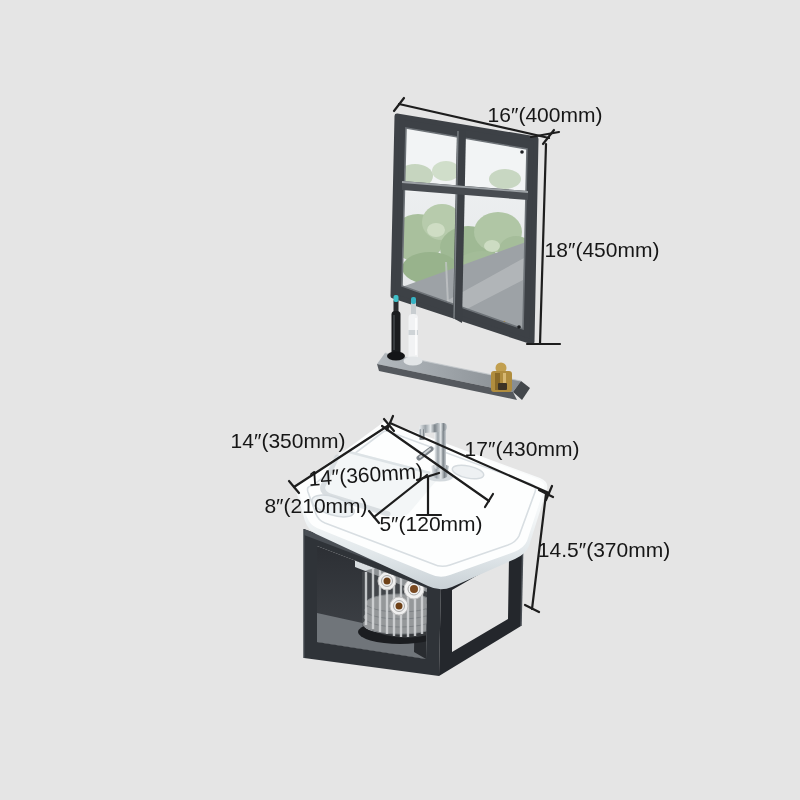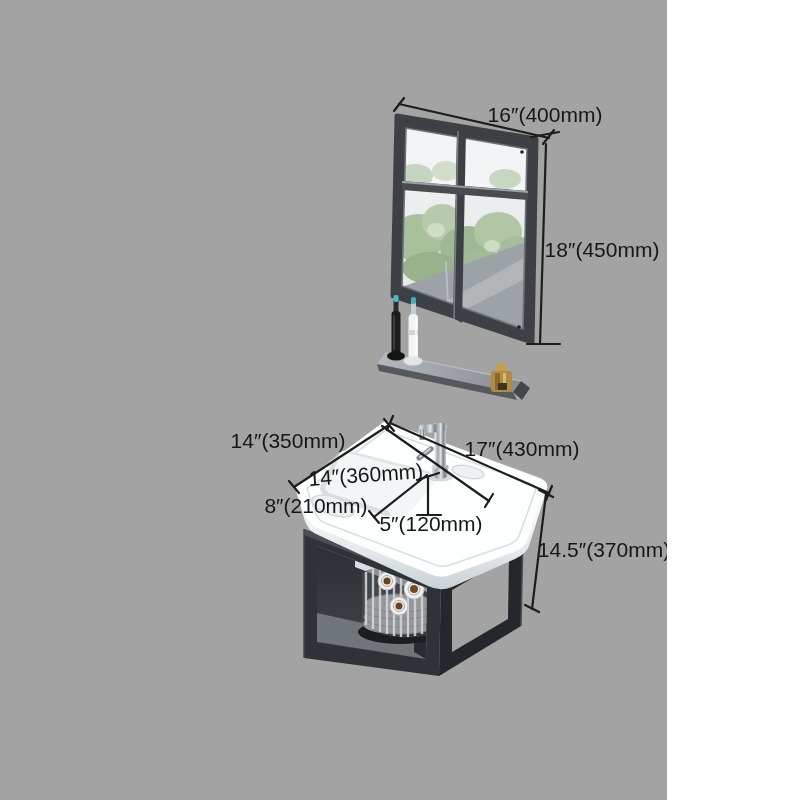--- a/index.html
+++ b/index.html
@@ -1,16 +1,16 @@
 <!DOCTYPE html>
 <html><head>
 <meta charset="utf-8">
 <style>
   html,body{margin:0;padding:0;background:#ffffff;}
-  .canvas{position:relative;width:667px;height:800px;background:#a3a3a3;overflow:hidden;
+  .canvas{position:relative;width:800px;height:800px;background:#e5e5e5;overflow:hidden;
           font-family:"Liberation Sans",sans-serif;}
   svg{position:absolute;left:0;top:0;}
   text.dim{font-family:"Liberation Sans",sans-serif;font-size:21px;fill:#161616;}
 </style>
 </head>
 <body>
 
 <div class="canvas">
 <svg width="800" height="800" viewBox="0 0 800 800">
   <defs>

